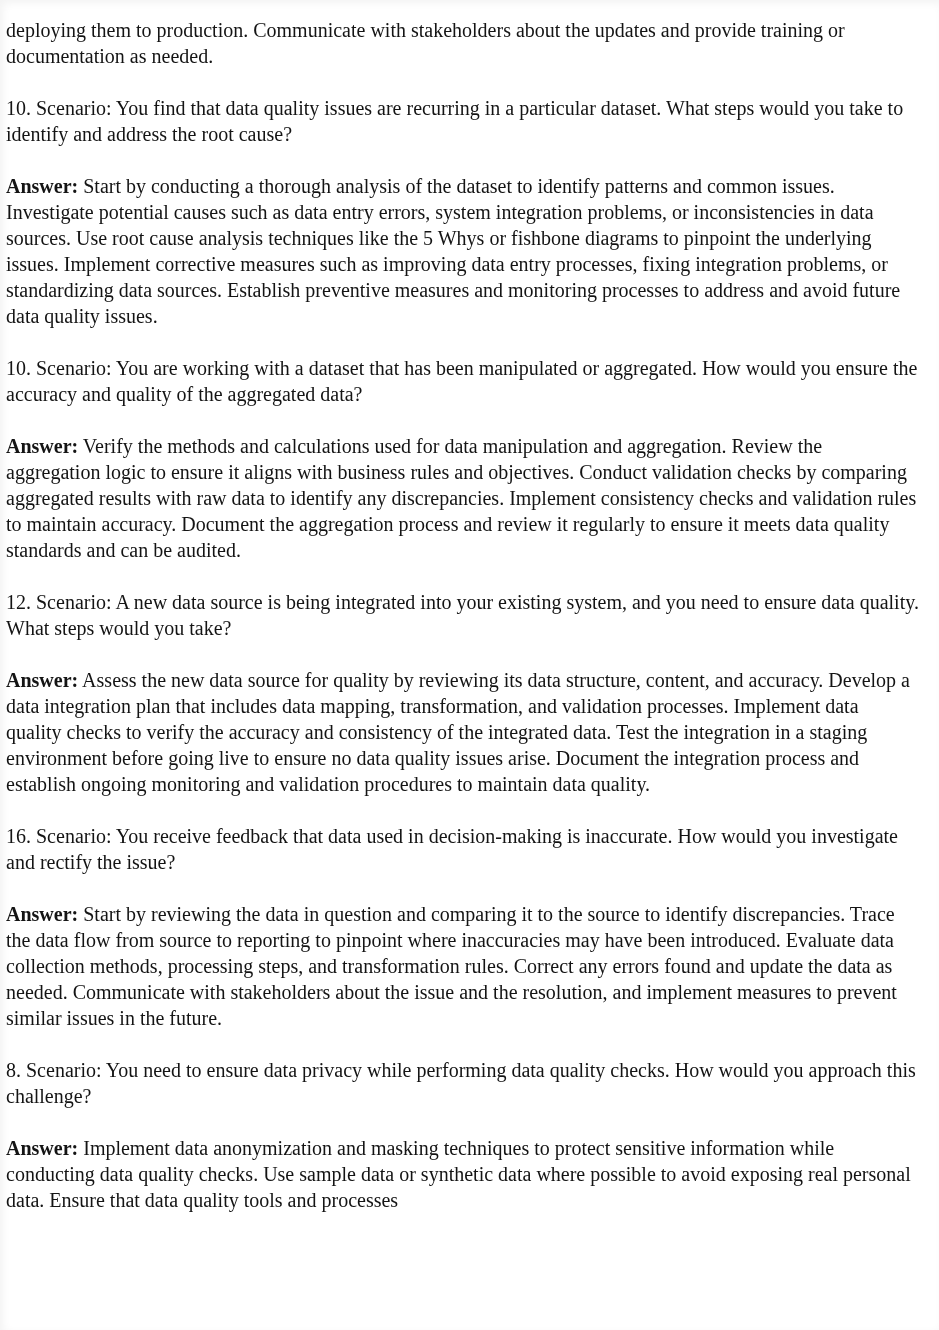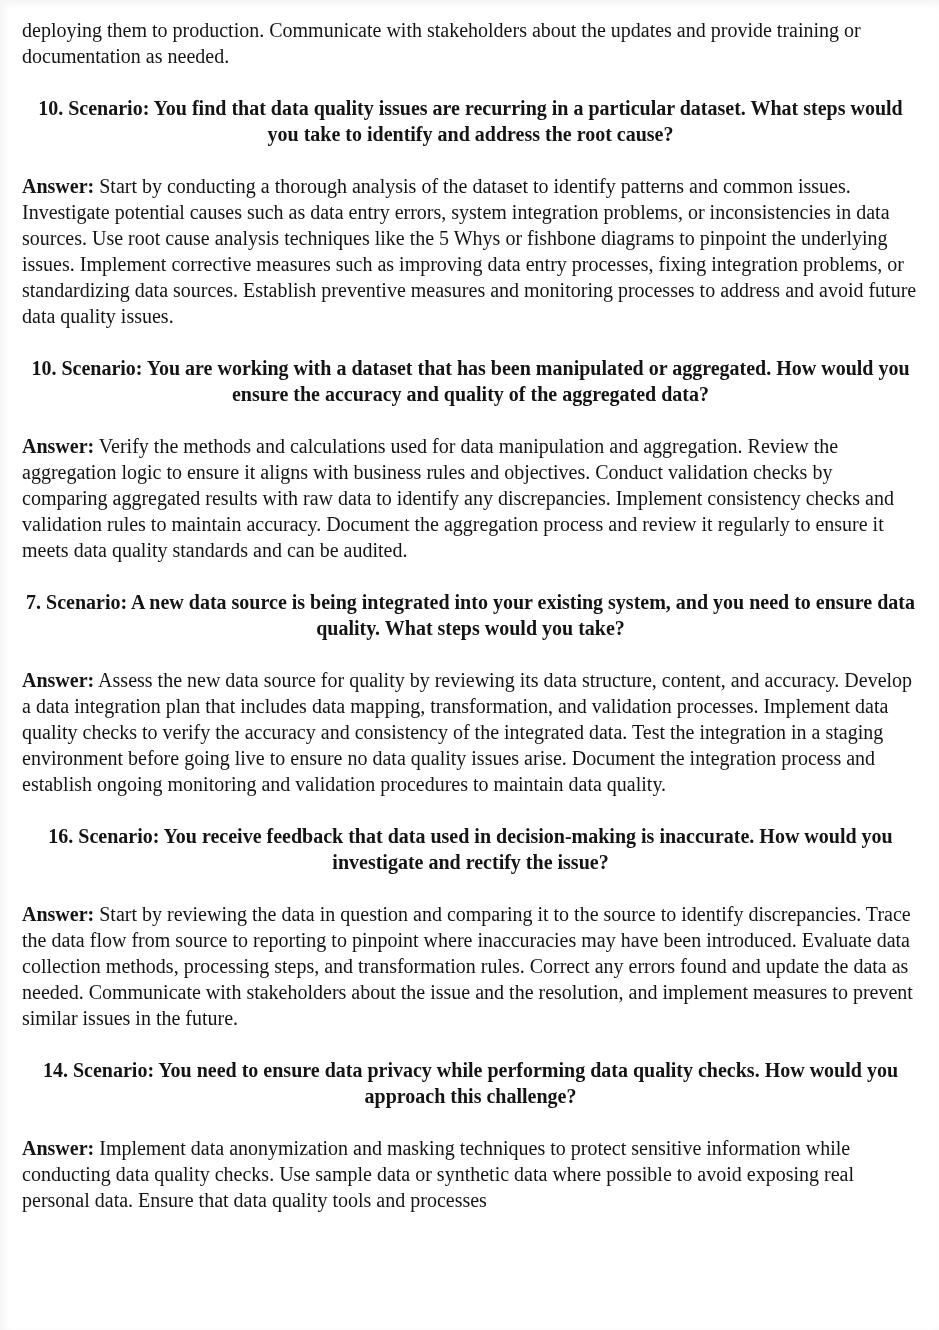--- a/index.html
+++ b/index.html
@@ -10,48 +10,47 @@
     width: 939px;
     height: 1330px;
     overflow: hidden;
     background: #ffffff;
     box-shadow: inset 3px 3px 8px rgba(0,0,0,0.05);
   }
   .page {
     box-sizing: border-box;
     width: 939px;
     height: 1330px;
-    padding: 17px 20px 0 22px;
+    padding: 17px 20px 0 6px;
     font-family: "Liberation Serif", "DejaVu Serif", serif;
     font-size: 20px;
     line-height: 26px;
     color: #141414;
     text-align: left;
   }
   p.block {
     margin: 0 0 26px 0;
   }
   p.block.heading {
-    font-weight: bold;
-    text-align: center;
+    font-weight: normal;
   }
   p.block .answer-label {
     font-weight: bold;
   }
 </style>
 </head>
 <body>
 
 <div class="page">
   <div id="content">
       <p class="block paragraph">deploying them to production. Communicate with stakeholders about the updates and provide training or documentation as needed.</p>
       <p class="block heading">10. Scenario: You find that data quality issues are recurring in a particular dataset. What steps would you take to identify and address the root cause?</p>
       <p class="block answer"><strong class="answer-label">Answer:</strong><span> Start by conducting a thorough analysis of the dataset to identify patterns and common issues. Investigate potential causes such as data entry errors, system integration problems, or inconsistencies in data sources. Use root cause analysis techniques like the 5 Whys or fishbone diagrams to pinpoint the underlying issues. Implement corrective measures such as improving data entry processes, fixing integration problems, or standardizing data sources. Establish preventive measures and monitoring processes to address and avoid future data quality issues.</span></p>
       <p class="block heading">10. Scenario: You are working with a dataset that has been manipulated or aggregated. How would you ensure the accuracy and quality of the aggregated data?</p>
       <p class="block answer"><strong class="answer-label">Answer:</strong><span> Verify the methods and calculations used for data manipulation and aggregation. Review the aggregation logic to ensure it aligns with business rules and objectives. Conduct validation checks by comparing aggregated results with raw data to identify any discrepancies. Implement consistency checks and validation rules to maintain accuracy. Document the aggregation process and review it regularly to ensure it meets data quality standards and can be audited.</span></p>
-      <p class="block heading">7. Scenario: A new data source is being integrated into your existing system, and you need to ensure data quality. What steps would you take?</p>
+      <p class="block heading">12. Scenario: A new data source is being integrated into your existing system, and you need to ensure data quality. What steps would you take?</p>
       <p class="block answer"><strong class="answer-label">Answer:</strong><span> Assess the new data source for quality by reviewing its data structure, content, and accuracy. Develop a data integration plan that includes data mapping, transformation, and validation processes. Implement data quality checks to verify the accuracy and consistency of the integrated data. Test the integration in a staging environment before going live to ensure no data quality issues arise. Document the integration process and establish ongoing monitoring and validation procedures to maintain data quality.</span></p>
       <p class="block heading">16. Scenario: You receive feedback that data used in decision-making is inaccurate. How would you investigate and rectify the issue?</p>
       <p class="block answer"><strong class="answer-label">Answer:</strong><span> Start by reviewing the data in question and comparing it to the source to identify discrepancies. Trace the data flow from source to reporting to pinpoint where inaccuracies may have been introduced. Evaluate data collection methods, processing steps, and transformation rules. Correct any errors found and update the data as needed. Communicate with stakeholders about the issue and the resolution, and implement measures to prevent similar issues in the future.</span></p>
-      <p class="block heading">14. Scenario: You need to ensure data privacy while performing data quality checks. How would you approach this challenge?</p>
+      <p class="block heading">8. Scenario: You need to ensure data privacy while performing data quality checks. How would you approach this challenge?</p>
       <p class="block answer"><strong class="answer-label">Answer:</strong><span> Implement data anonymization and masking techniques to protect sensitive information while conducting data quality checks. Use sample data or synthetic data where possible to avoid exposing real personal data. Ensure that data quality tools and processes</span></p>
     </div>
 </div>
 
 </body></html>

